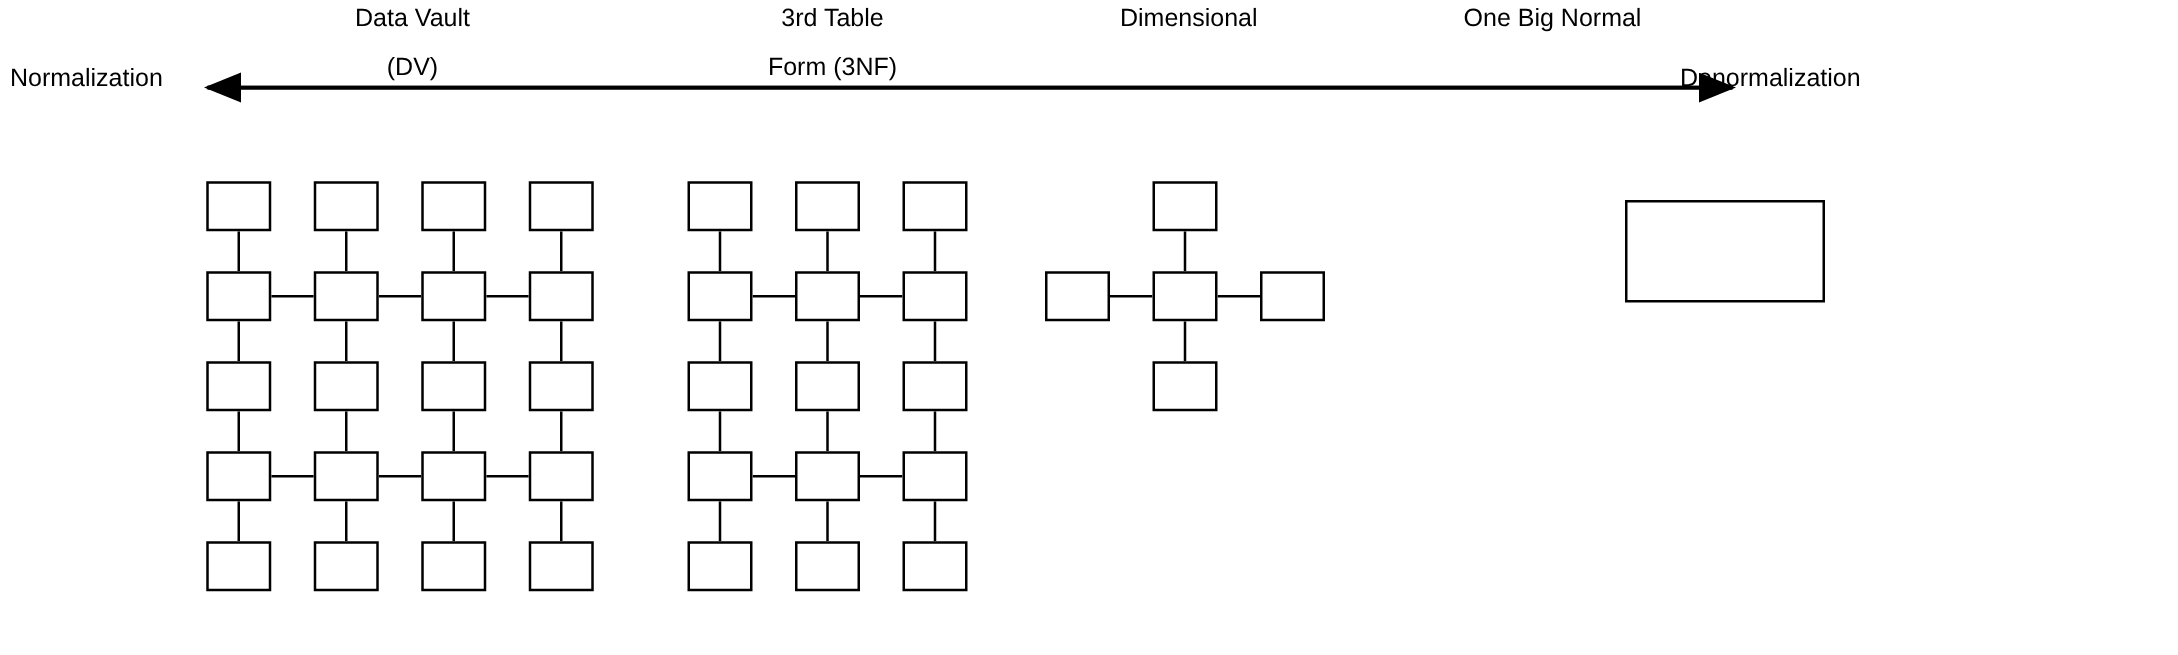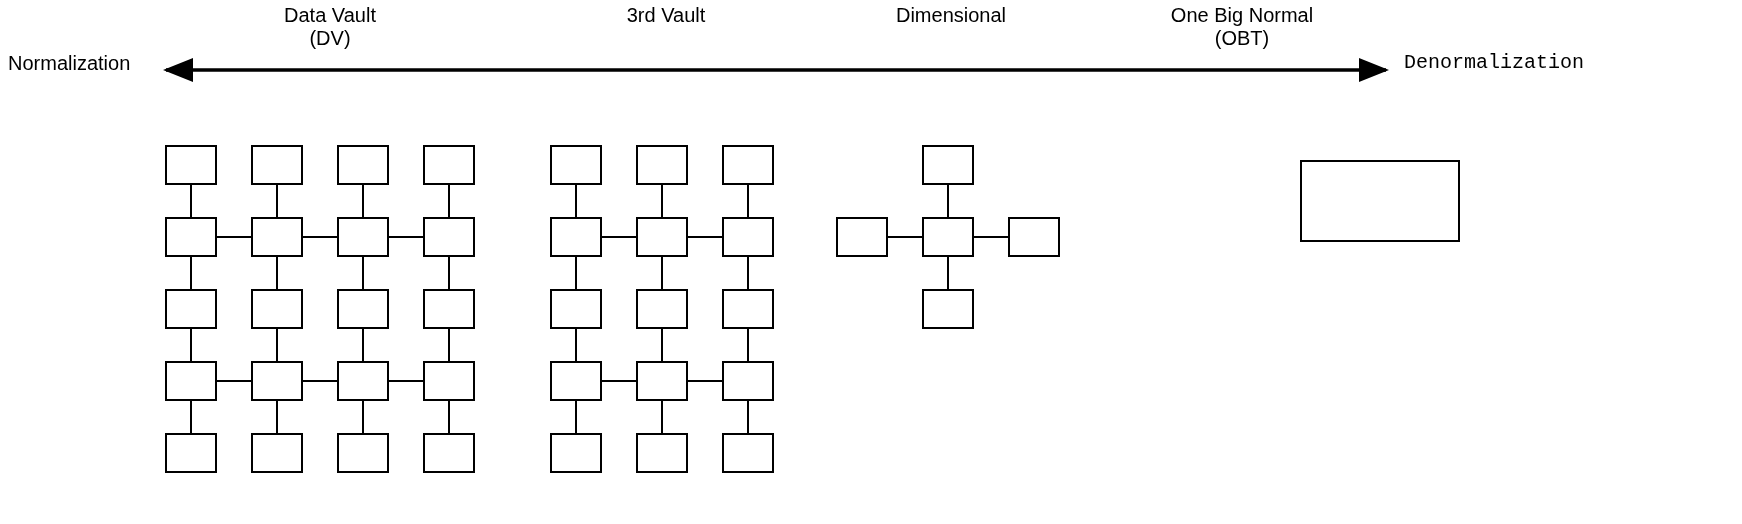--- a/index.html
+++ b/index.html
@@ -22,39 +22,39 @@
 
   
   .axis-label {
     position: absolute;
     font-size: 20px;
     line-height: 22px;
     white-space: nowrap;
     color: #000;
   }
   #label-normalization { left: 8px;  top: 52px; }
-  #label-denormalization { left: 1404px; top: 52px; font-family: Liberation Mono, monospace; }
+  #label-denormalization { left: 1344px; top: 52px; }
 
   #spectrum-arrow {
     position: absolute;
     left: 160px;
     top: 52px;
     width: 1232px;
     height: 36px;
   }
 
   .stage-label {
     position: absolute;
     font-size: 20px;
     line-height: 23px;
     text-align: center;
     white-space: nowrap;
     color: #000;
   }
-  .stage-label .l2 { display: block; }
+  .stage-label .l2 { display: block; margin-top: 16px; }
 
   
   .cluster {
     position: absolute;
   }
   .node {
     position: absolute;
     background: #ffffff;
     border: 2px solid #000000;
     box-sizing: border-box;
@@ -94,23 +94,23 @@
       <marker id="ah-left" markerWidth="10" markerHeight="10" refX="9" refY="4" orient="auto" markerUnits="strokeWidth">
         <path d="M0,0 L10,4 L0,8 z" fill="#000000"></path>
       </marker>
     </defs>
     <line x1="1226" y1="18" x2="6" y2="18" stroke="#000000" stroke-width="3" marker-end="url(#ah-left)"></line>
     <line x1="6" y1="18" x2="1226" y2="18" stroke="#000000" stroke-width="3" marker-end="url(#ah-right)"></line>
   </svg>
 
   <div id="stage-label-layer">
       <div class="stage-label" style="top: 4px; left: 190px; width: 280px;"><span class="l1">Data Vault</span><span class="l2">(DV)</span></div>
-      <div class="stage-label" style="top: 4px; left: 526px; width: 280px;"><span class="l1">3rd Vault</span></div>
+      <div class="stage-label" style="top: 4px; left: 526px; width: 280px;"><span class="l1">3rd Table</span><span class="l2">Form (3NF)</span></div>
       <div class="stage-label" style="top: 4px; left: 811px; width: 280px;"><span class="l1">Dimensional</span></div>
-      <div class="stage-label" style="top: 4px; left: 1102px; width: 280px;"><span class="l1">One Big Normal</span><span class="l2">(OBT)</span></div>
+      <div class="stage-label" style="top: 4px; left: 1102px; width: 280px;"><span class="l1">One Big Normal</span></div>
     </div>
 
   <div class="cluster" id="cluster-data-vault" style="left: 165px; top: 145px; width: 310px; height: 328px;">
       <div class="edge v" style="left: 25px; top: 40px; height: 32px;"></div>
       <div class="edge v" style="left: 111px; top: 40px; height: 32px;"></div>
       <div class="edge v" style="left: 197px; top: 40px; height: 32px;"></div>
       <div class="edge v" style="left: 283px; top: 40px; height: 32px;"></div>
       <div class="edge v" style="left: 25px; top: 112px; height: 32px;"></div>
       <div class="edge v" style="left: 111px; top: 112px; height: 32px;"></div>
       <div class="edge v" style="left: 197px; top: 112px; height: 32px;"></div>

